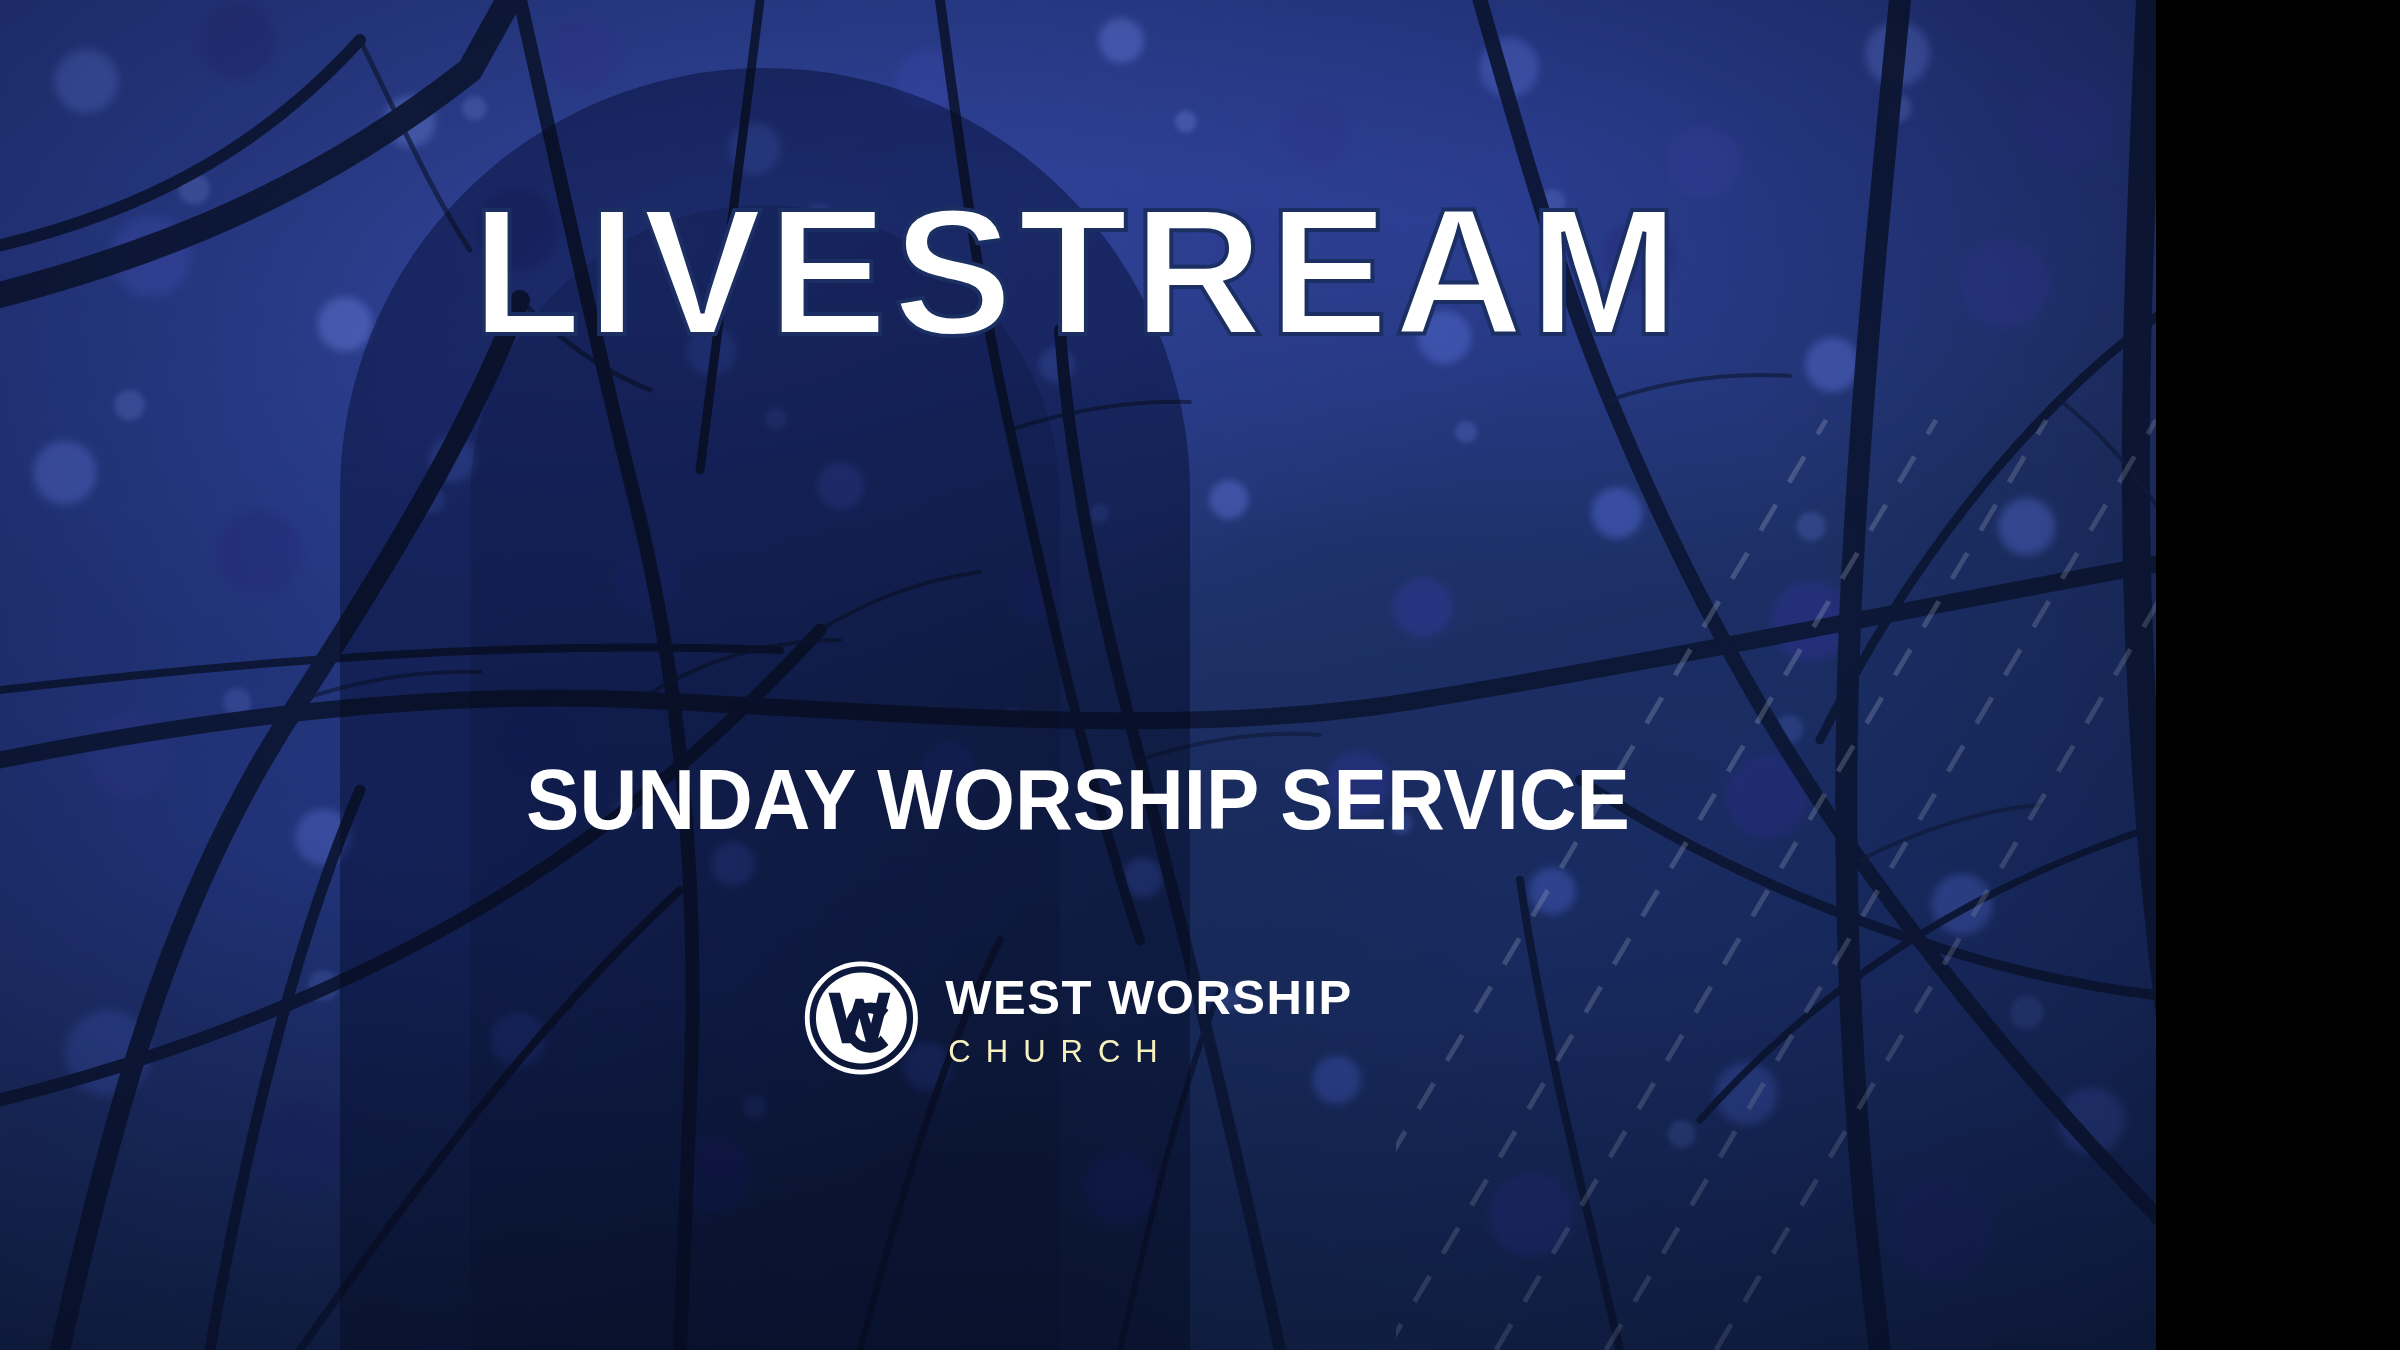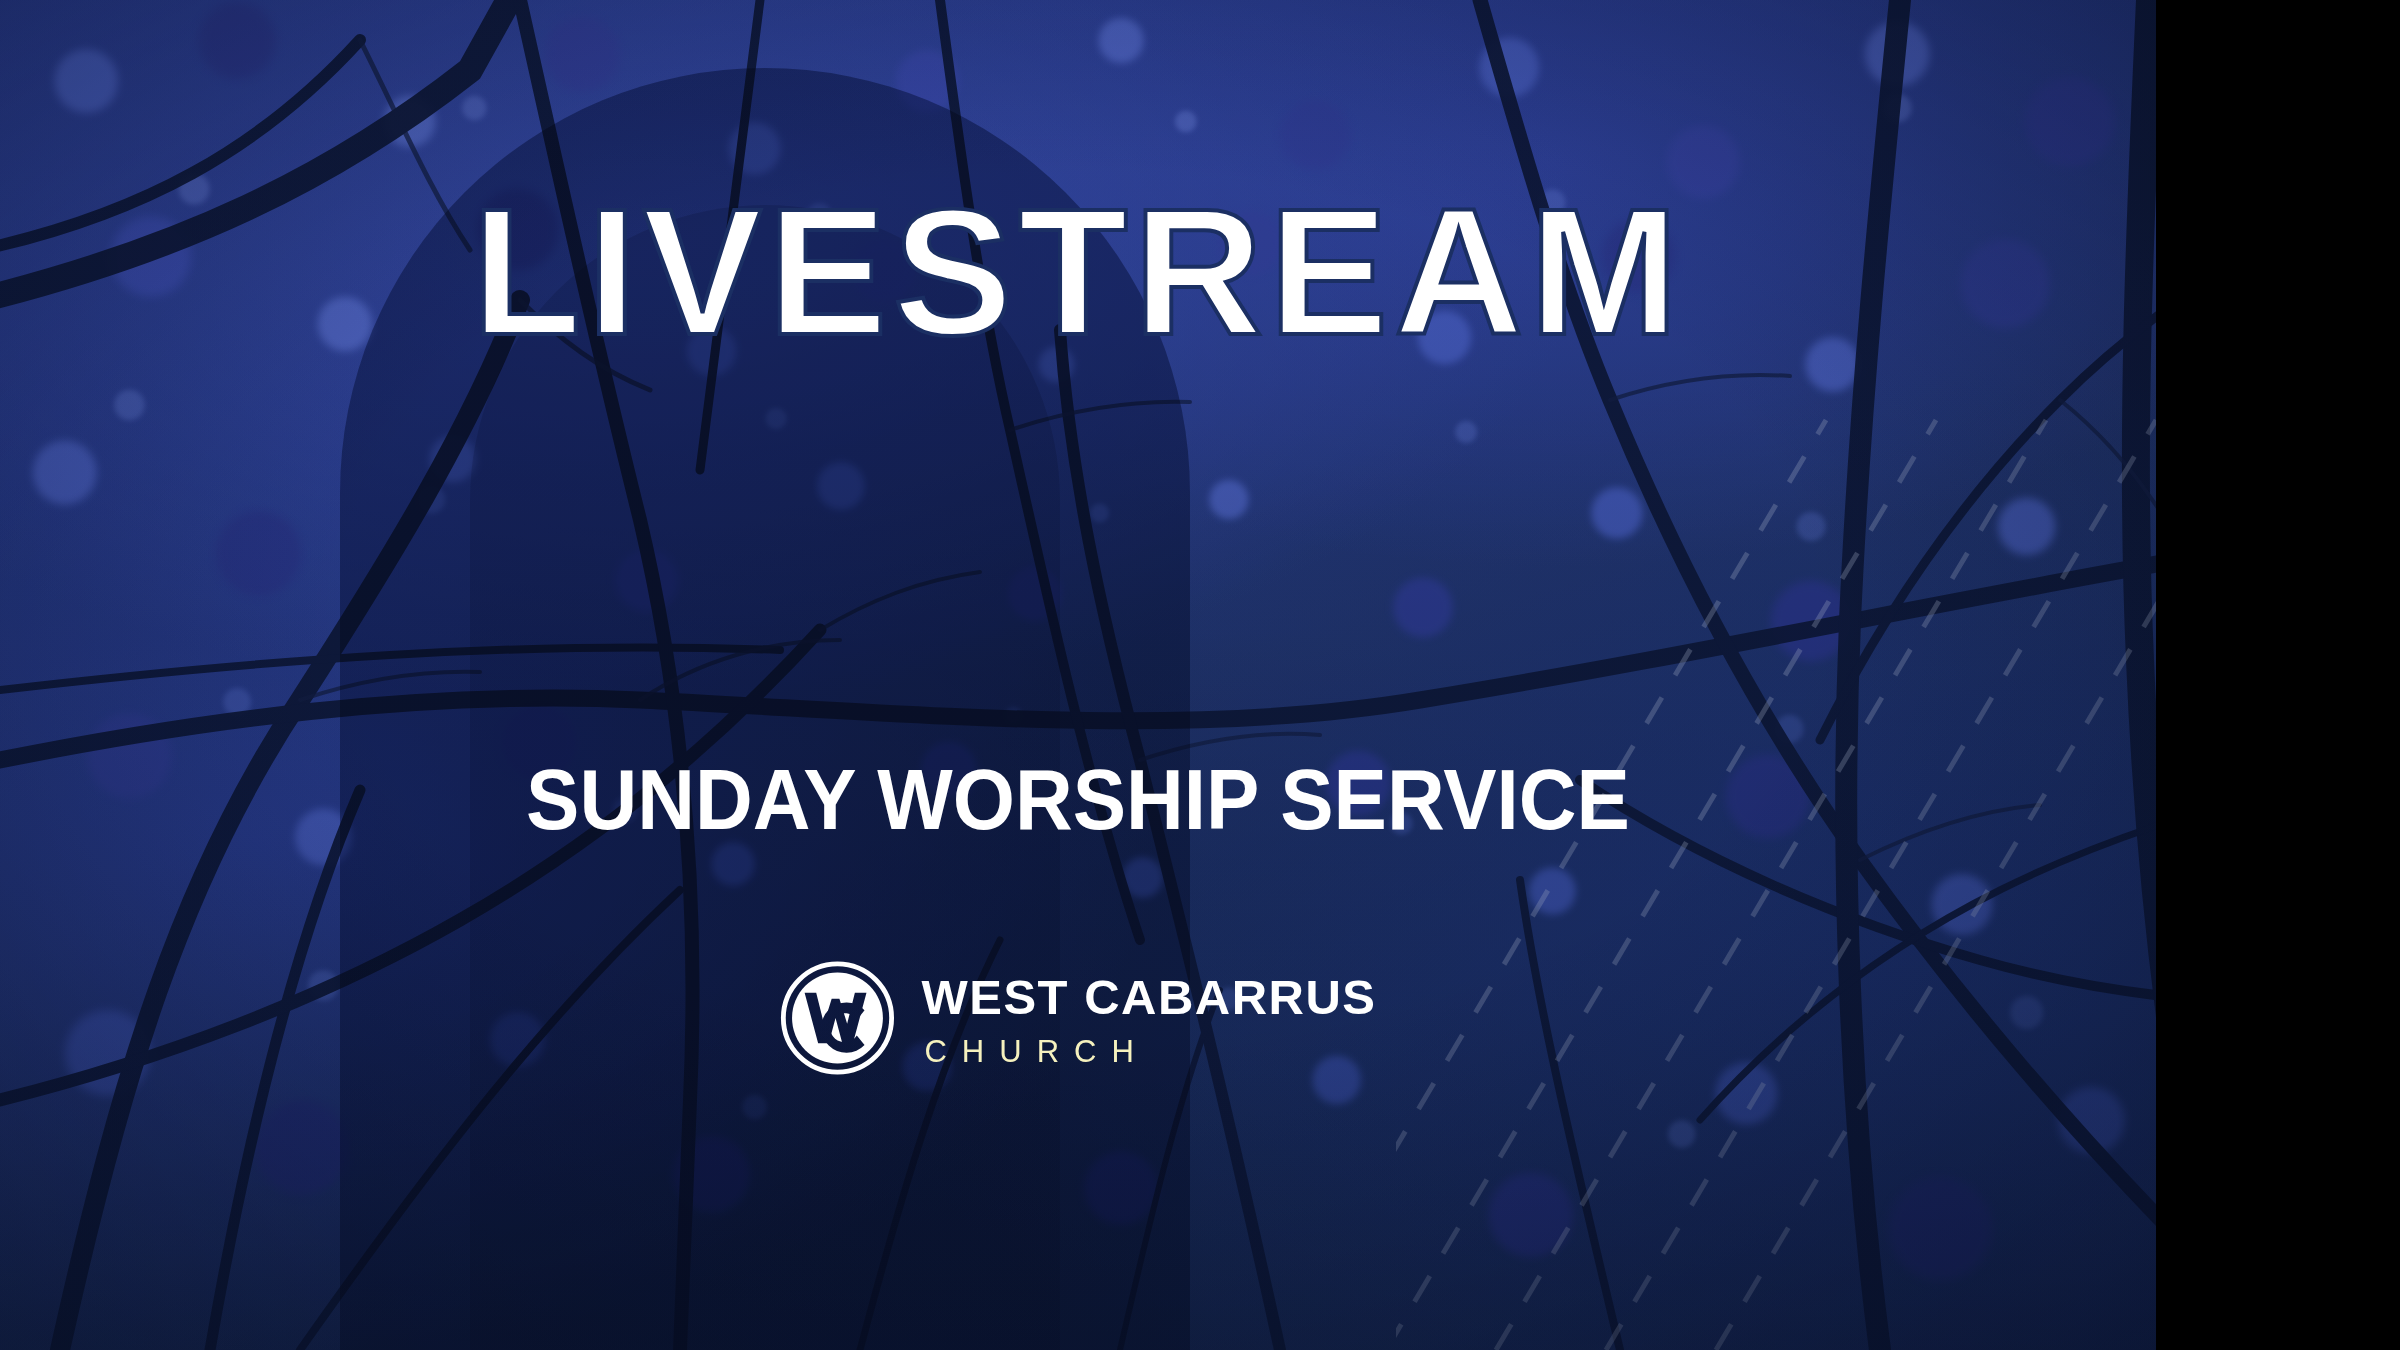--- a/index.html
+++ b/index.html
@@ -375,20 +375,20 @@
             <path d="M92 54 A26 26 0 1 0 92 90 L84 80 A15 15 0 1 1 84 64 Z" fill="black" transform="translate(-4,-2)"></path>
           </mask>
         </defs>
 
         <circle cx="60" cy="60" r="56" fill="none" stroke="#ffffff" stroke-width="5"></circle>
 
         <rect x="0" y="0" width="120" height="120" fill="#ffffff" mask="url(#wcmask)"></rect>
       </svg>
 
       <div class="logo-text">
-        <div class="logo-name">WEST CABARRUS</div>
+        <div class="logo-name">WEST WORSHIP</div>
         <div class="logo-sub">CHURCH</div>
       </div>
 
     </div>
 
   </div>
 </div>
 
 </body></html>

